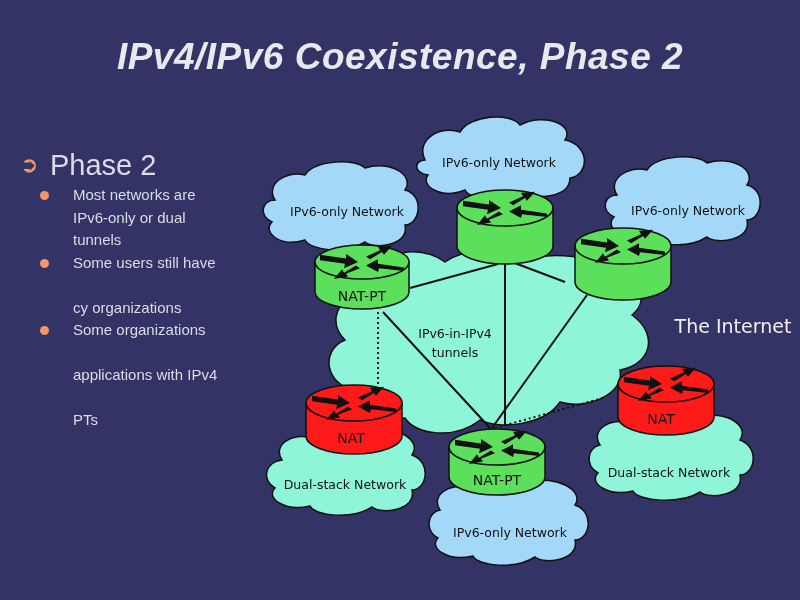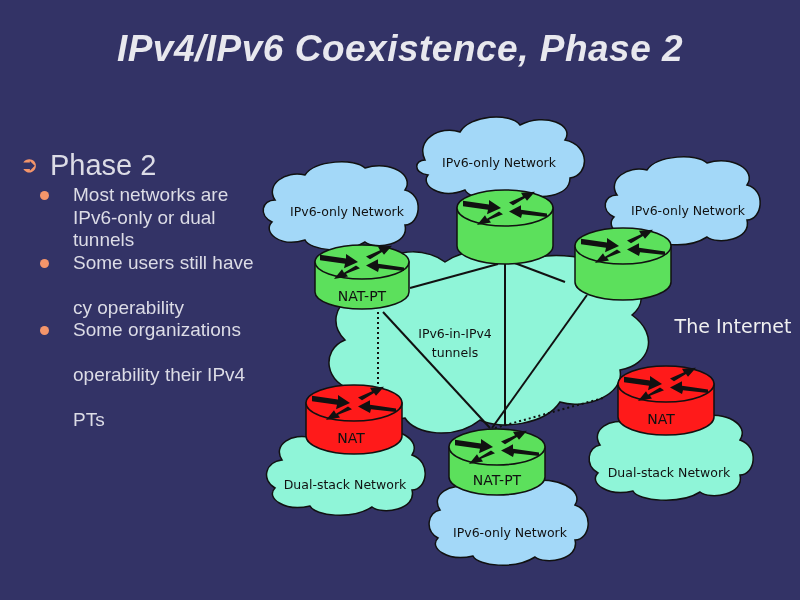--- a/index.html
+++ b/index.html
@@ -2,29 +2,29 @@
 <html><head>
 <meta charset="utf-8">
 <style>
   html, body { margin:0; padding:0; }
   body {
     width:800px; height:600px; overflow:hidden; position:relative;
     background:#333366;
     font-family:"DejaVu Sans", sans-serif;
   }
   .title {
-    position:absolute; left:0; top:28px; width:800px; text-align:center;
+    position:absolute; left:0; top:36px; width:800px; text-align:center;
     font-family:"Liberation Sans", sans-serif; font-weight:bold; font-style:italic;
     font-size:37px; color:#e8e8ee; letter-spacing:0.5px;
   }
   .bullets { position:absolute; left:20px; top:148px; width:260px; color:#dcdce6; font-family:"Liberation Sans", sans-serif; }
   .lvl1 { position:relative; font-size:29px; line-height:34px; padding-left:30px; }
   .lvl1 .mark { position:absolute; left:0; top:0; color:#f4956a; font-size:22px; }
   .lvl2 { list-style:none; margin:2px 0 0 0; padding:0; }
-  .lvl2 li { position:relative; padding-left:53px; font-size:19px; line-height:22.5px; }
+  .lvl2 li { position:relative; padding-left:53px; font-size:15px; line-height:22.5px; }
   .lvl2 li .dot { position:absolute; left:20px; top:7px; width:9px; height:9px; border-radius:50%; background:#f4956a; }
   svg.diagram { position:absolute; left:0; top:0; }
   .lbl { font-family:"DejaVu Sans", sans-serif; fill:#111; }
 </style>
 </head>
 <body>
 
 <div class="title">IPv4/IPv6 Coexistence, Phase 2</div>
 
 <div class="bullets">
@@ -36,27 +36,27 @@
     <li>
       <span class="dot"></span>
       <span>Most networks are</span><br>
       <span>IPv6-only or dual</span><br>
       <span>tunnels</span>
     </li>
     <li>
       <span class="dot"></span>
       <span>Some users still have</span><br>
       <br>
-      <span>cy operability</span>
+      <span>cy organizations</span>
     </li>
     <li>
       <span class="dot"></span>
       <span>Some organizations</span><br>
       <br>
-      <span>operability their IPv4</span><br>
+      <span>applications with IPv4</span><br>
       <br>
       <span>PTs</span>
     </li>
   </ul>
 </div>
 
 <svg class="diagram" width="800" height="600" viewBox="0 0 800 600">
   <defs>
     <g id="arrows">
 

